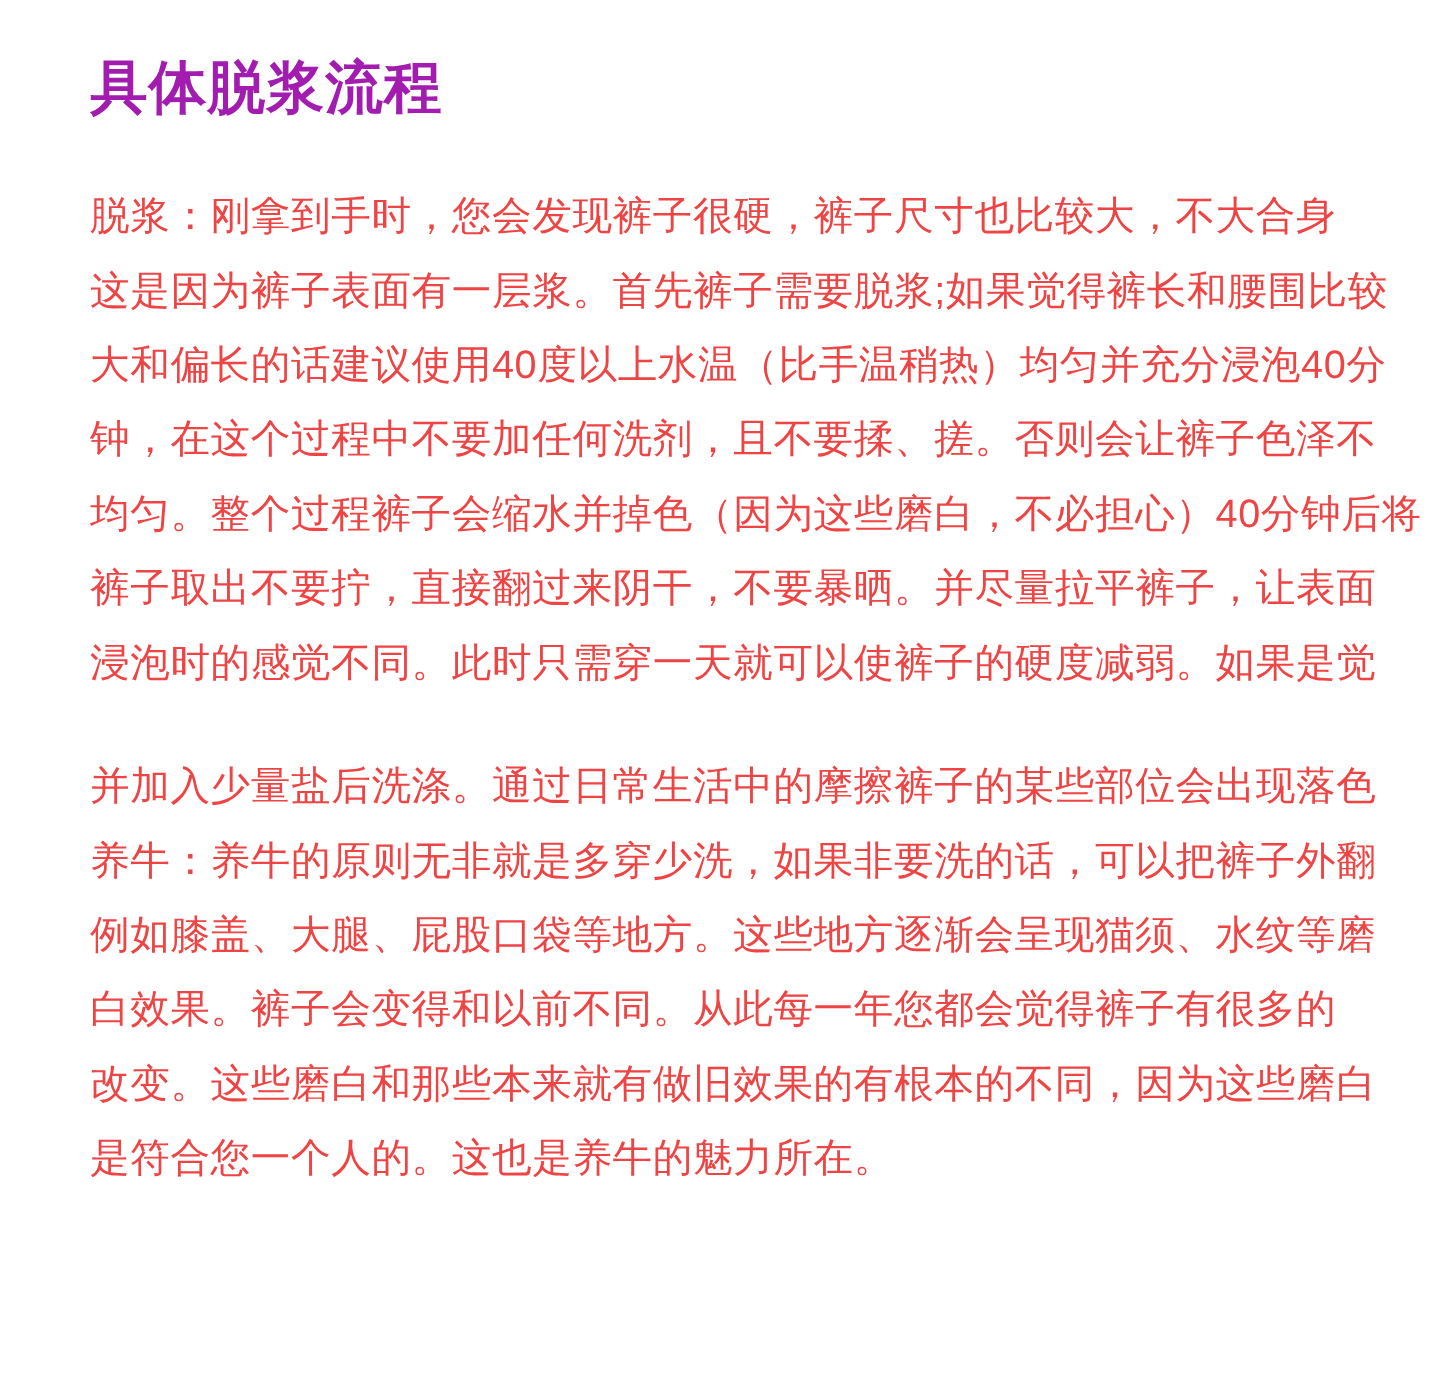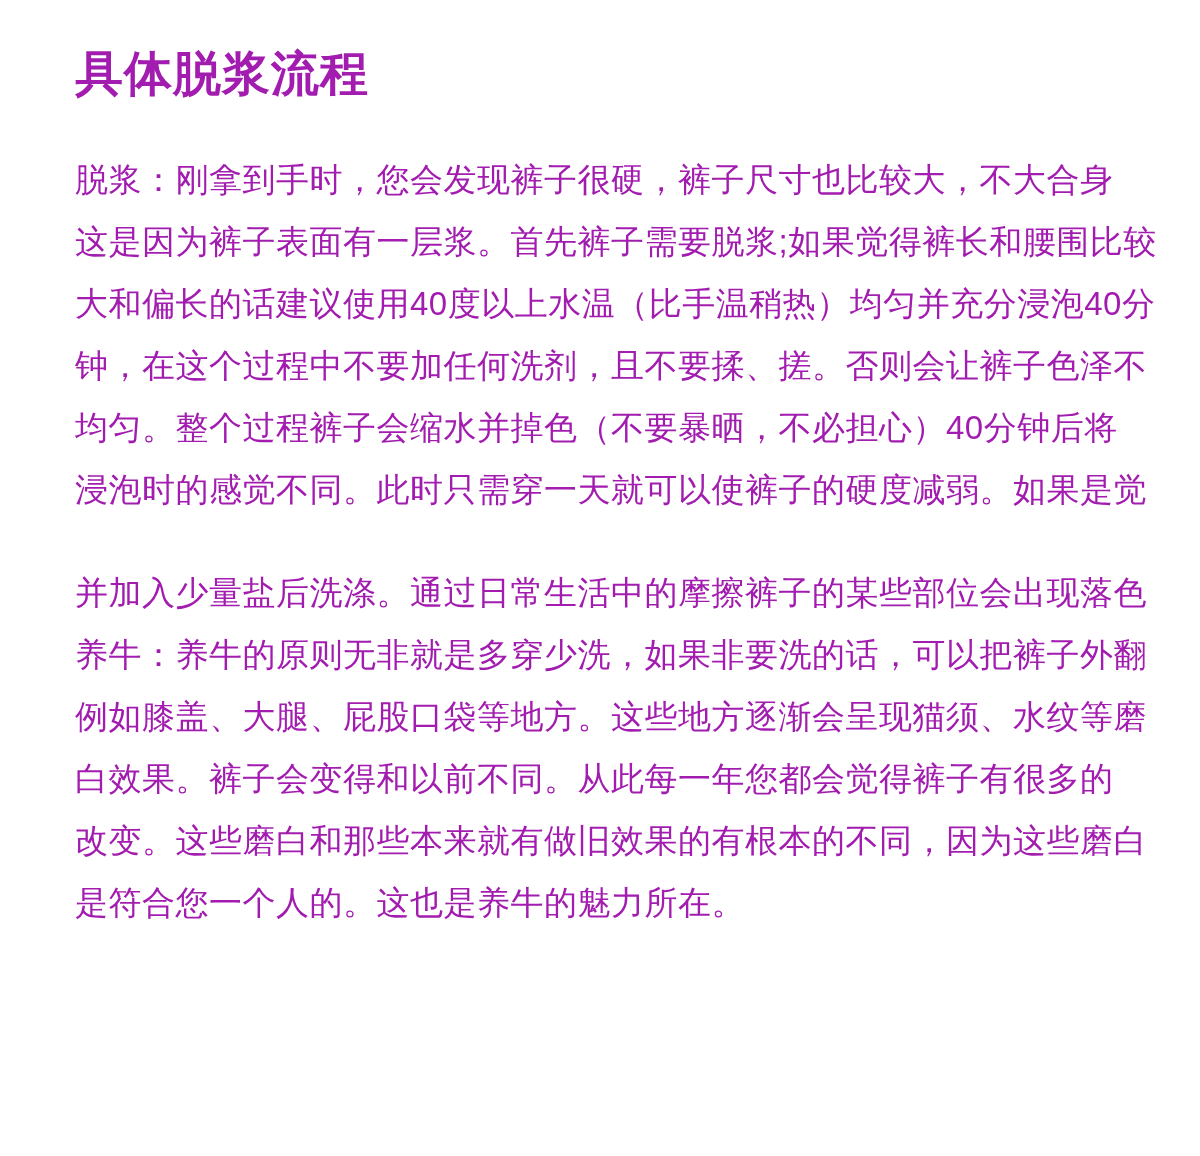--- a/index.html
+++ b/index.html
@@ -31,38 +31,39 @@
   .para {
     margin: 0;
     padding: 0;
   }
   .para-1 { margin-top: 45px; }
   .para-2 { margin-top: 41px; }
   .text-line {
     height: 62px;
     line-height: 62px;
     font-size: 33px;
-    color: #a21caf;
+    color: #ef4444;
     white-space: nowrap;
     letter-spacing: 0.5px;
   }
 </style>
 </head>
 <body>
 
 <div class="page">
 
   <h1 class="doc-title">具体脱浆流程</h1>
 
   <div class="para para-1">
     <div class="text-line">脱浆：刚拿到手时，您会发现裤子很硬，裤子尺寸也比较大，不大合身</div>
     <div class="text-line">这是因为裤子表面有一层浆。首先裤子需要脱浆;如果觉得裤长和腰围比较</div>
     <div class="text-line">大和偏长的话建议使用40度以上水温（比手温稍热）均匀并充分浸泡40分</div>
     <div class="text-line">钟，在这个过程中不要加任何洗剂，且不要揉、搓。否则会让裤子色泽不</div>
-    <div class="text-line">均匀。整个过程裤子会缩水并掉色（不要暴晒，不必担心）40分钟后将</div>
+    <div class="text-line">均匀。整个过程裤子会缩水并掉色（因为这些磨白，不必担心）40分钟后将</div>
+    <div class="text-line">裤子取出不要拧，直接翻过来阴干，不要暴晒。并尽量拉平裤子，让表面</div>
     <div class="text-line">浸泡时的感觉不同。此时只需穿一天就可以使裤子的硬度减弱。如果是觉</div>
   </div>
 
   <div class="para para-2">
     <div class="text-line">并加入少量盐后洗涤。通过日常生活中的摩擦裤子的某些部位会出现落色</div>
     <div class="text-line">养牛：养牛的原则无非就是多穿少洗，如果非要洗的话，可以把裤子外翻</div>
     <div class="text-line">例如膝盖、大腿、屁股口袋等地方。这些地方逐渐会呈现猫须、水纹等磨</div>
     <div class="text-line">白效果。裤子会变得和以前不同。从此每一年您都会觉得裤子有很多的</div>
     <div class="text-line">改变。这些磨白和那些本来就有做旧效果的有根本的不同，因为这些磨白</div>
     <div class="text-line">是符合您一个人的。这也是养牛的魅力所在。</div>

